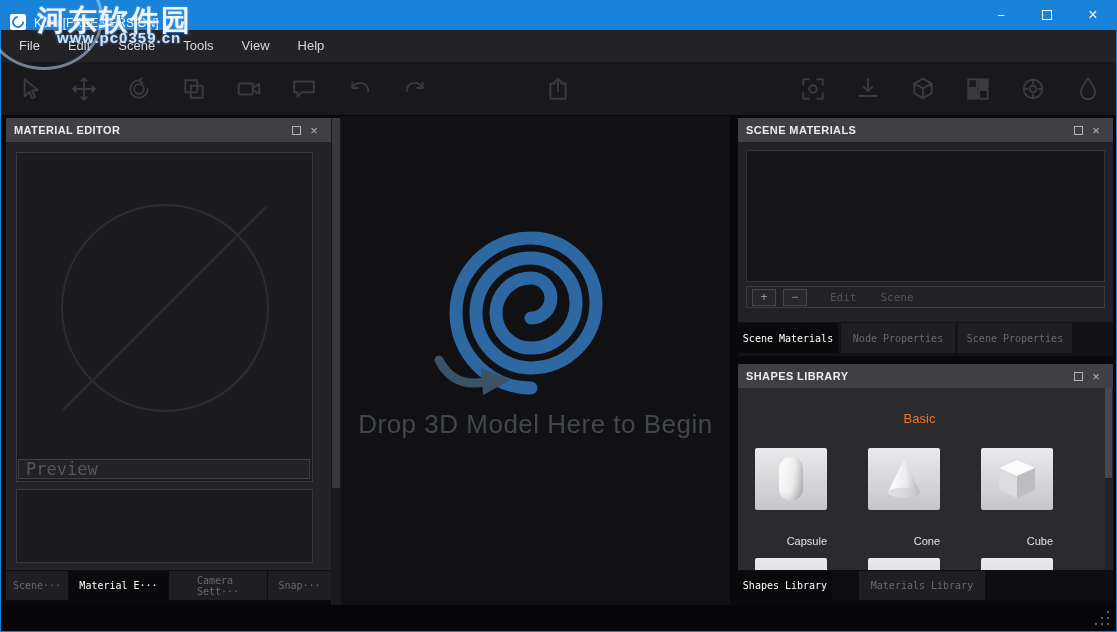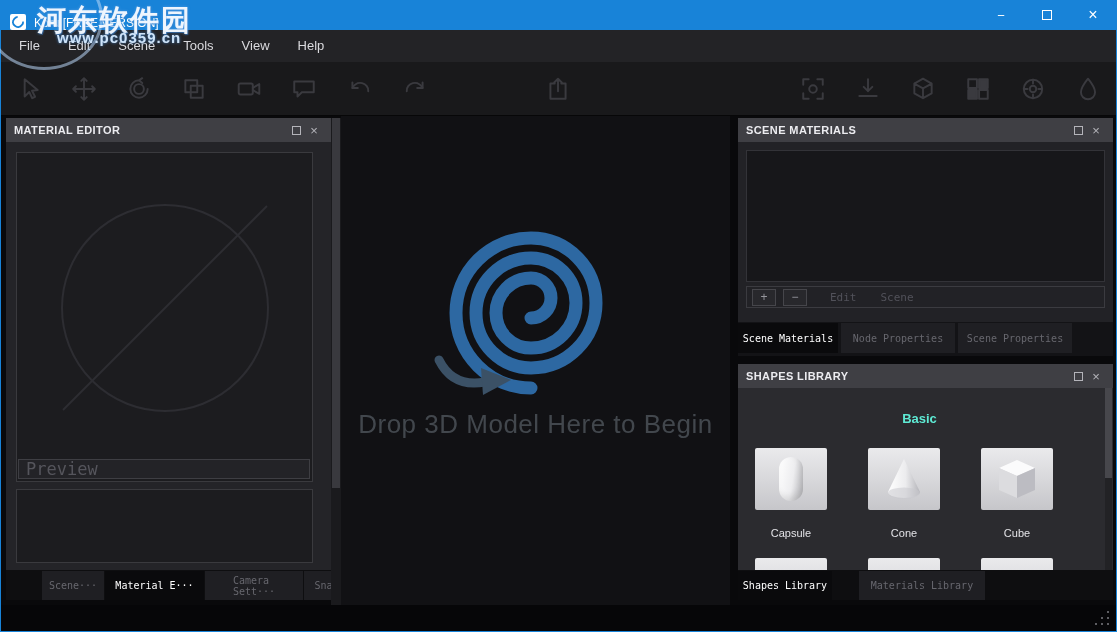--- a/index.html
+++ b/index.html
@@ -84,25 +84,25 @@
   .sm-sqbtn { width:24px; height:17px; background:#28282c; border:1px solid #46464b; color:#96969c;
               font-size:12px; display:flex; align-items:center; justify-content:center; margin-right:7px; }
   .sm-flatbtn { color:#52525a; font-family:"DejaVu Sans Mono", monospace; font-size:11px; margin-left:16px; }
   .sm-tabbar { height:34px; background:#131316; }
   .sm-tabbar .tab { height:30px; }
 
   
   .sl-panel { left:737px; top:364px; width:375px; height:236px; }
   .sl-body { position:absolute; top:24px; left:0; right:0; bottom:30px; background:#2b2b2f; overflow:hidden; }
   .basic-label { position:absolute; top:23px; left:0; right:12px; text-align:center;
-                 color:#5eead4; font-size:13px; font-weight:bold; }
+                 color:#f97316; font-size:13px; font-weight:normal; }
   .card { position:absolute; width:72px; top:60px; }
   .card-face { height:62px; background:linear-gradient(180deg,#eaeaec 0%, #c6c6ca 100%);
                border-radius:2px; display:flex; align-items:center; justify-content:center; }
-  .card-label { margin-top:17px; text-align:center; font-size:11px; color:#e2e2e6; }
+  .card-label { margin-top:25px; text-align:right; font-size:11px; color:#e2e2e6; }
   .card.partial { top:170px; }
   .capsule-shape { width:24px; height:44px; border-radius:12px;
                    background:linear-gradient(100deg,#ffffff 0%,#ededef 55%,#b7b7bb 100%);
                    box-shadow:inset -3px -4px 6px rgba(0,0,0,0.10); }
   .sl-scroll { position:absolute; right:1px; top:0; width:7px; height:182px; background:#222225; }
   .sl-thumb { position:absolute; left:0; top:0; width:7px; height:90px; background:#47474c; }
 
   
   .bottom-strip { position:absolute; left:0; top:605px; width:100%; height:26px; background:#060608; }
   .resize-grip { position:absolute; right:5px; bottom:4px; }
@@ -241,21 +241,21 @@
       <div class="me-preview-box">
         <svg width="295" height="328">
           <circle cx="148" cy="155" r="103" stroke="#2d2d32" stroke-width="2" fill="none"></circle>
           <line x1="46" y1="257" x2="250" y2="53" stroke="#2d2d32" stroke-width="2"></line>
         </svg>
         <div class="me-preview-bar">Preview</div>
       </div>
       <div class="me-box2"></div>
     </div>
     <div class="tabbar">
-      <div class="tab" style="width:62px;margin-left:36px;">Scene···</div>
+      <div class="tab" style="width:62px;">Scene···</div>
       <div class="tab active" style="width:99px;">Material E···</div>
       <div class="tab" style="width:98px;padding-left:28px;">Camera Sett···</div>
       <div class="tab" style="width:63px;">Snap···</div>
     </div>
   </div>
 
   <div class="v-scrollbar">
     <div class="v-thumb"></div>
   </div>
 

